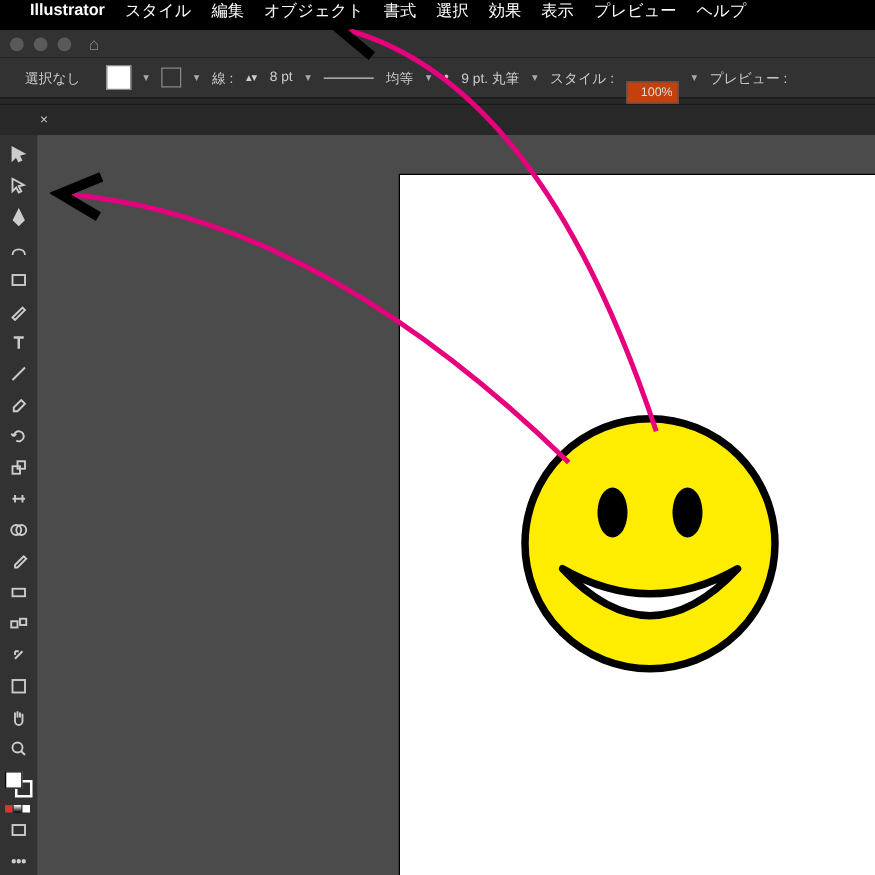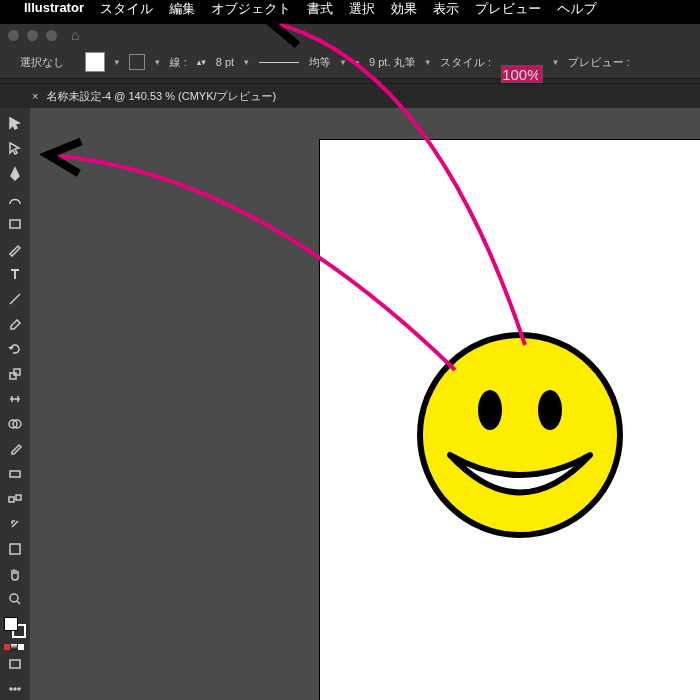--- a/index.html
+++ b/index.html
@@ -10,21 +10,21 @@
 .app-name { font-weight: bold; }
 .window-controls { height: 22px; background: #323232; display: flex; align-items: center; padding: 0 8px; gap: 8px; }
 .dot { width: 11px; height: 11px; border-radius: 50%; background: #5a5a5a; }
 .home { color: #888; font-size: 14px; margin-left: 6px; }
 .control-bar { height: 32px; background: #323232; display: flex; align-items: center; padding: 0 20px; gap: 10px; color: #ccc; font-size: 11px; }
 .selection-info { margin-right: 10px; }
 .swatch { width: 20px; height: 20px; background: #fff; border: 1px solid #888; }
 .swatch2 { width: 16px; height: 16px; border: 1px solid #888; background: #323232; }
 .dropdown-arrow { font-size: 9px; color: #aaa; }
 .stroke-preview { width: 40px; height: 1px; background: #ccc; }
-.opacity-field { width: 42px; height: 18px; background: #be185d; color: #ddd; border: 1px solid #555; font-size: 15px; text-align: right; padding-right: 4px; margin-top: 24px; }
+.opacity-field { width: 42px; height: 18px; background: #c2410c; color: #ddd; border: 1px solid #555; font-size: 10px; text-align: right; padding-right: 4px; margin-top: 24px; }
 .underbar { height: 6px; background: #282828; border-top: 1px solid #1a1a1a; border-bottom: 1px solid #1a1a1a; }
 .tab-bar { height: 24px; background: #282828; display: flex; align-items: center; padding-left: 32px; color: #ddd; font-size: 11px; }
 .tab-bar .close { margin-right: 8px; color: #ccc; }
 .main { display: flex; height: calc(700px - 24px - 22px - 32px - 6px - 24px); background: #4b4b4b; }
 .toolbar { width: 30px; background: #323232; display: flex; flex-direction: column; align-items: center; padding-top: 6px; gap: 4px; }
 .tool { width: 22px; height: 22px; display: flex; align-items: center; justify-content: center; color: #ccc; font-size: 14px; cursor: pointer; }
 .tool svg { width: 16px; height: 16px; stroke: #ccc; fill: none; stroke-width: 1.5; }
 .fill-stroke { width: 22px; height: 22px; position: relative; margin-top: 4px; }
 .fs-front { position: absolute; width: 14px; height: 14px; background: #fff; border: 1px solid #000; top: 0; left: 0; }
 .fs-back { position: absolute; width: 14px; height: 14px; background: #323232; border: 2px solid #fff; bottom: 0; right: 0; }
@@ -78,21 +78,20 @@
   <span>スタイル :</span>
   <input class="opacity-field" value="100%" style="">
   <span class="dropdown-arrow">▾</span>
   <span>プレビュー :</span>
 </div>
 
 <div class="underbar"></div>
 
 <div class="tab-bar">
   <span class="close">×</span>
-  <span>名称未設定-4 @ 140.53 % (CMYK/プレビュー)</span>
 </div>
 
 <div class="main">
   <div class="toolbar">
     <div class="tool">
         <svg viewBox="0 0 16 16">
           <path d="M3 2l9 5-4 1 2 4-2 1-2-4-3 3z" fill="#ccc"></path>
         </svg>
       </div>
     <div class="tool">

